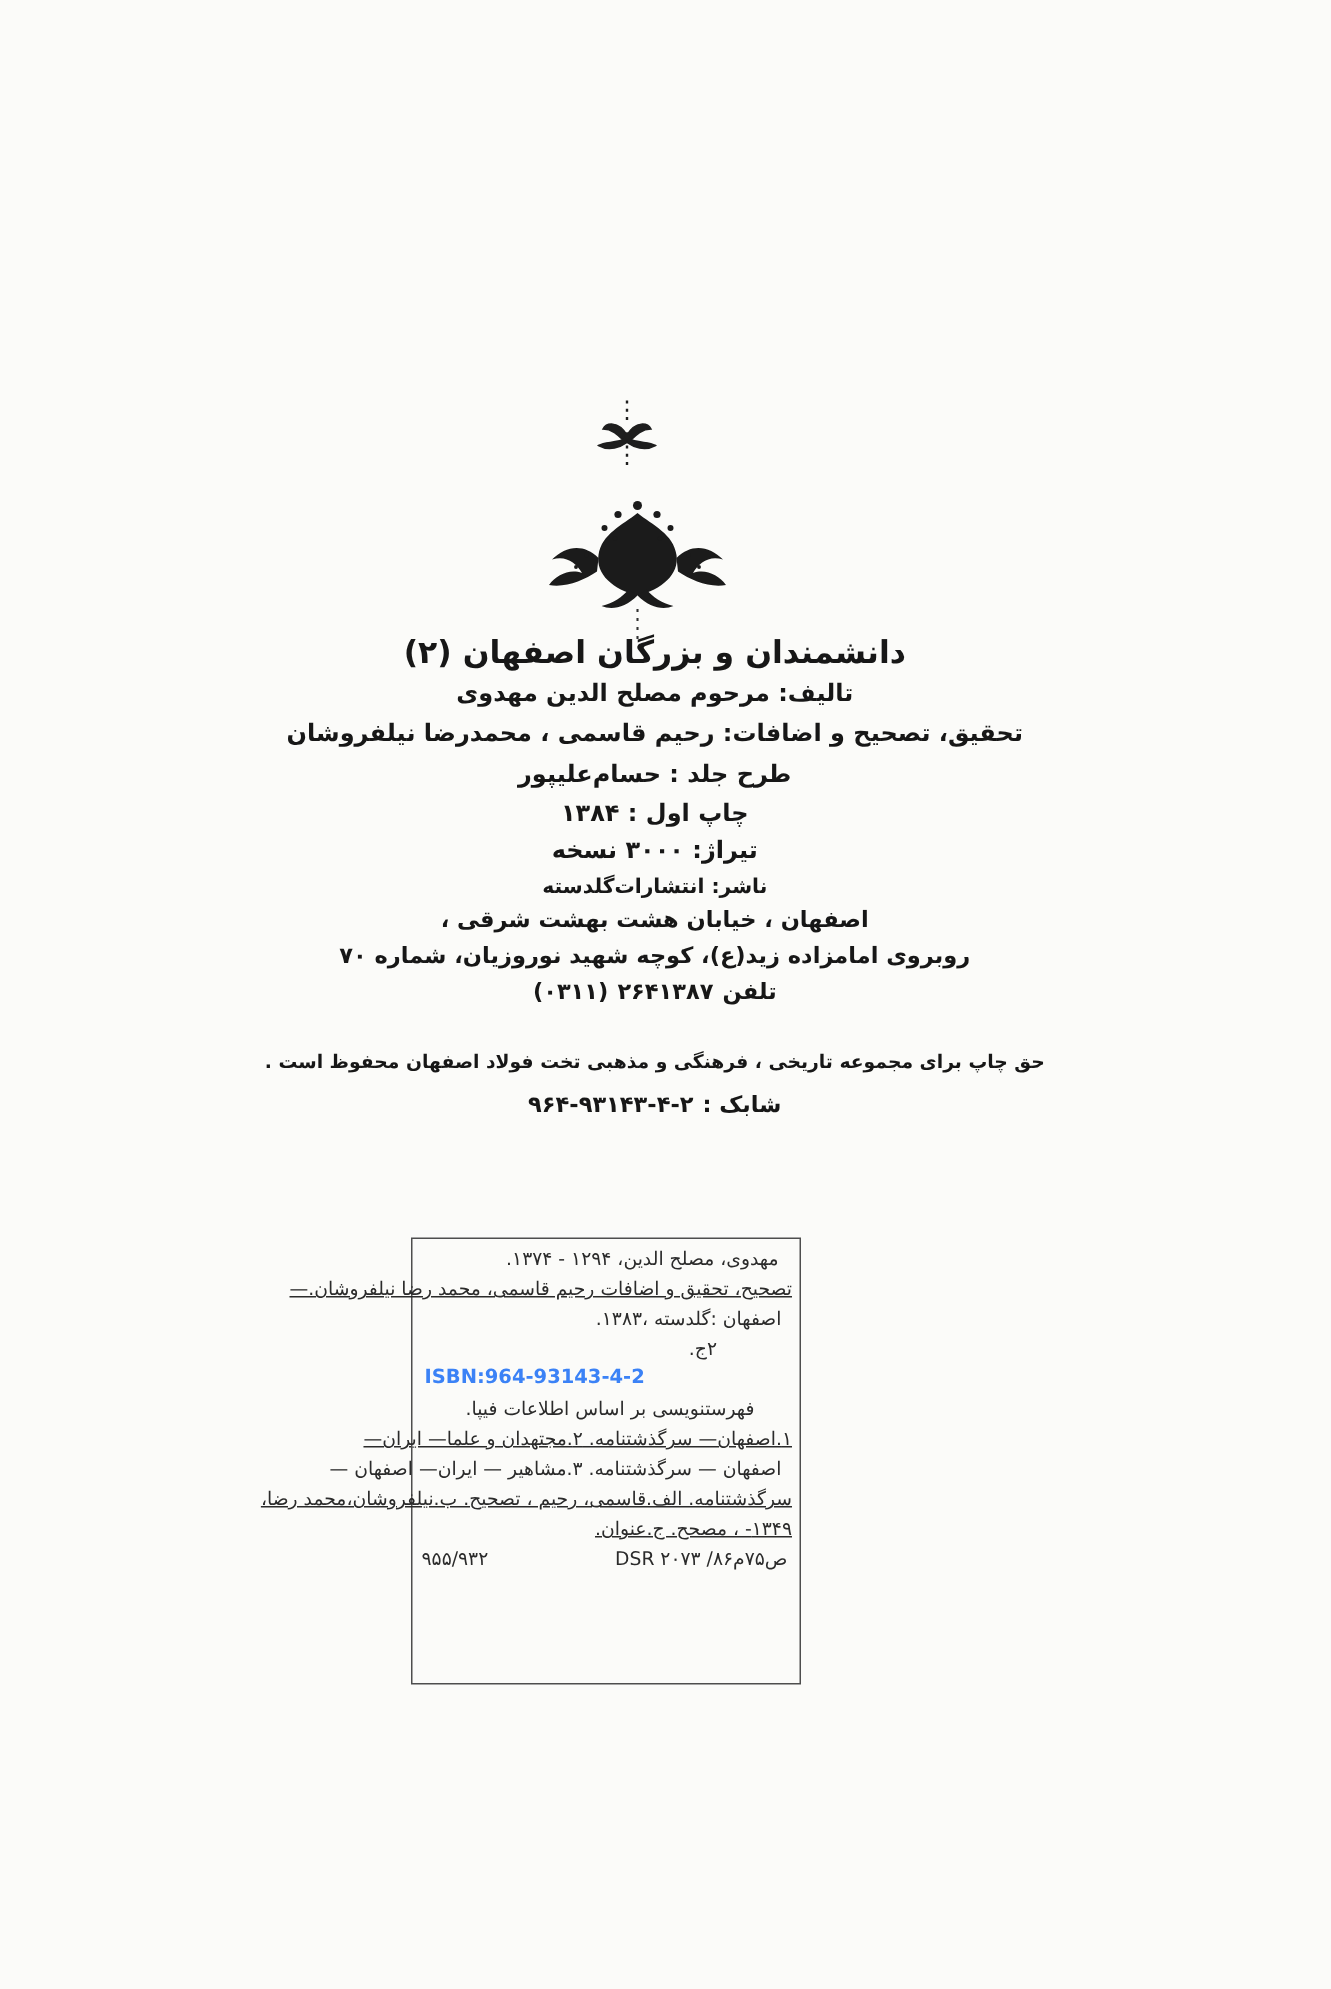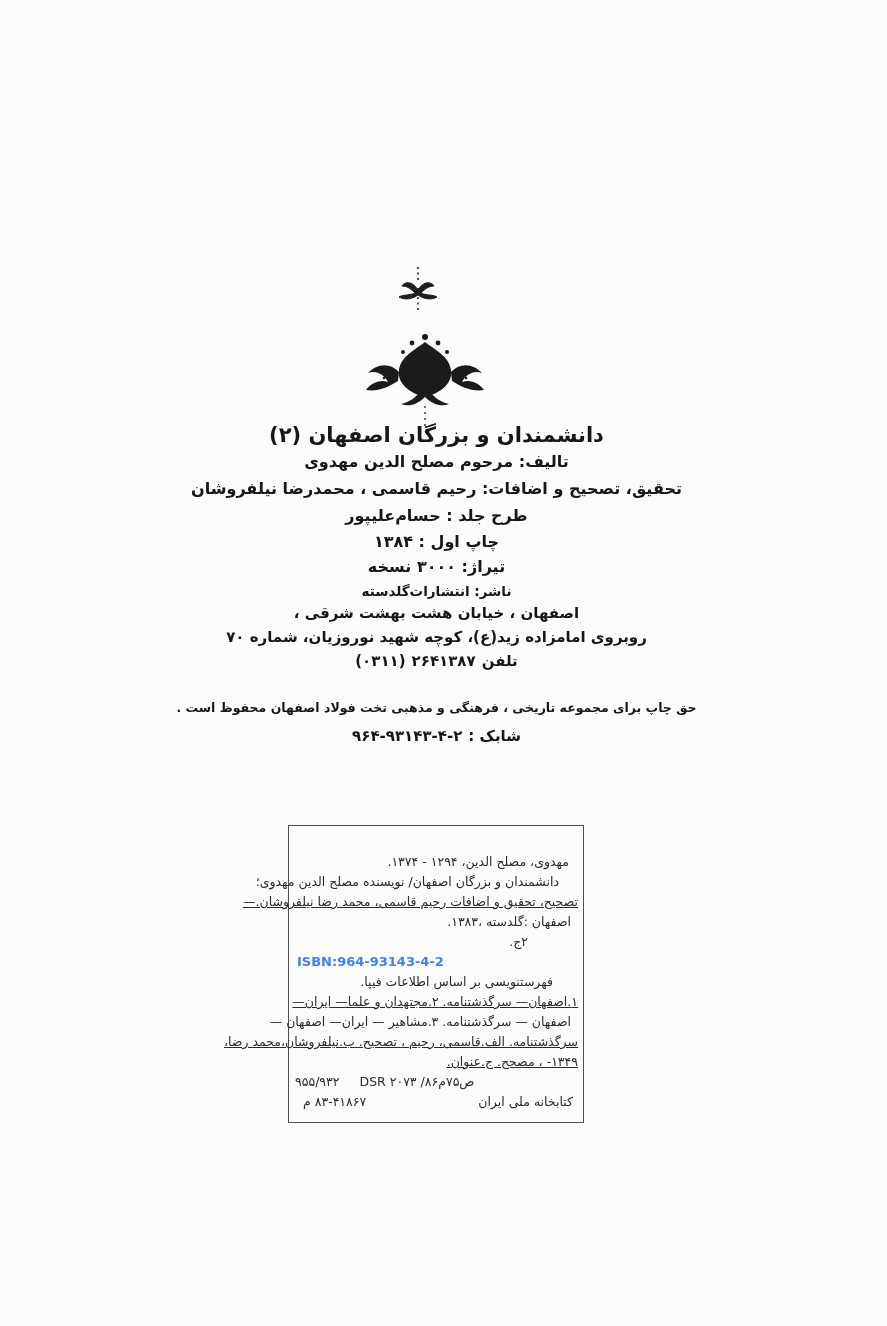--- a/index.html
+++ b/index.html
@@ -21,33 +21,33 @@
   .aline.row{display:flex;direction:ltr;justify-content:center;align-items:baseline;gap:6px;}
   .t-title{font-size:21px;}
   .t-big{font-size:16px;}
   .t-mid{font-size:15px;}
   .t-pub{font-size:13.5px;}
   .t-small{font-size:12.5px;}
   .t-shabak{font-size:15px;}
   .num{direction:ltr;unicode-bidi:isolate;}
   
   .cip{
-    position:absolute;left:288px;top:825px;width:296px;height:298px;
+    position:absolute;left:274px;top:825px;width:260px;height:298px;
     border:1px solid #4e4e4e;
     box-sizing:border-box;
-    padding-top:26px;
+    padding-top:3px;
     font-size:12.5px;line-height:20px;color:#2b2b2b;
     direction:rtl;
   }
   .cip .c{padding:0 6px;text-align:right;white-space:nowrap;}
   .cip .pr14{padding-right:14px;} .cip .pr24{padding-right:24px;}
   .cip .pr4{padding-right:5px;text-decoration:underline;}   .cip .pr12{padding-right:12px;}
   .cip .pr55{padding-right:55px;} .cip .pr30{padding-right:30px;}
   .cip .isbn{direction:ltr;text-align:left;padding-left:8px;font-weight:600;font-size:13px;color:#3b82f6;}
-  .cip .classrow{display:flex;direction:ltr;justify-content:flex-start;gap:20px;padding:0 8px 0 6px;}
+  .cip .classrow{display:flex;direction:ltr;justify-content:space-between;gap:20px;padding:0 8px 0 6px;}
   .cip .footrow{display:flex;direction:ltr;justify-content:space-between;padding:0 10px 0 14px;}
   bdo{unicode-bidi:bidi-override;}
   svg{display:block;}
 </style>
 </head>
 <body>
 
 <div class="page">
 
   <svg class="orn" style="position:absolute;left:396px;top:266px" width="44" height="52" viewBox="0 0 44 52">
@@ -110,33 +110,28 @@
 
   <div class="aline t-small" style="top:700px">حق چاپ برای مجموعه تاریخی ، فرهنگی و مذهبی تخت فولاد اصفهان محفوظ است .</div>
 
   <div class="aline row t-shabak" style="top:727px">
     <span class="num">۹۶۴-۹۳۱۴۳-۴-۲</span>
     <span style="direction:rtl">شابک :</span>
   </div>
 
   <div class="cip">
     <div class="c pr14">مهدوی، مصلح الدین، ۱۲۹۴ - ۱۳۷۴.</div>
-    <div class="c pr24">دانشمندان و بزرگان اصفهان/ نویسنده مصلح الدین مهدوی؛</div>
     <div class="c pr4">تصحیح، تحقیق و اضافات رحیم قاسمی، محمد رضا نیلفروشان.—</div>
     <div class="c pr12">اصفهان :گلدسته ،۱۳۸۳.</div>
     <div class="c pr55">۲ج.</div>
     <div class="c isbn">ISBN:964-93143-4-2</div>
     <div class="c pr30">فهرستنویسی بر اساس اطلاعات فیپا.</div>
     <div class="c pr4">۱.اصفهان— سرگذشتنامه. ۲.مجتهدان و علما— ایران—</div>
     <div class="c pr12">اصفهان — سرگذشتنامه. ۳.مشاهیر — ایران— اصفهان —</div>
     <div class="c pr4">سرگذشتنامه. الف.قاسمی، رحیم ، تصحیح. ب.نیلفروشان،محمد رضا،</div>
     <div class="c pr4">۱۳۴۹- ، مصحح. ج.عنوان.</div>
     <div class="classrow">
       <span class="num">۹۵۵/۹۳۲</span>
       <bdo dir="ltr">DSR ۲۰۷۳ /۸۶م۷۵ص</bdo>
     </div>
-    <div class="footrow">
-      <bdo dir="ltr">م ۸۳-۴۱۸۶۷</bdo>
-      <span style="direction:rtl">کتابخانه ملی ایران</span>
-    </div>
   </div>
 
 </div>
 
 </body></html>

